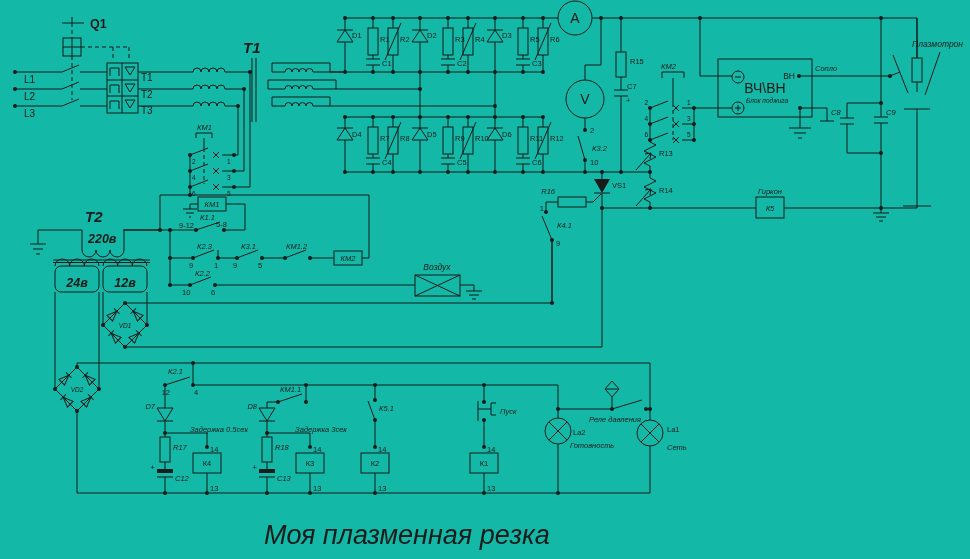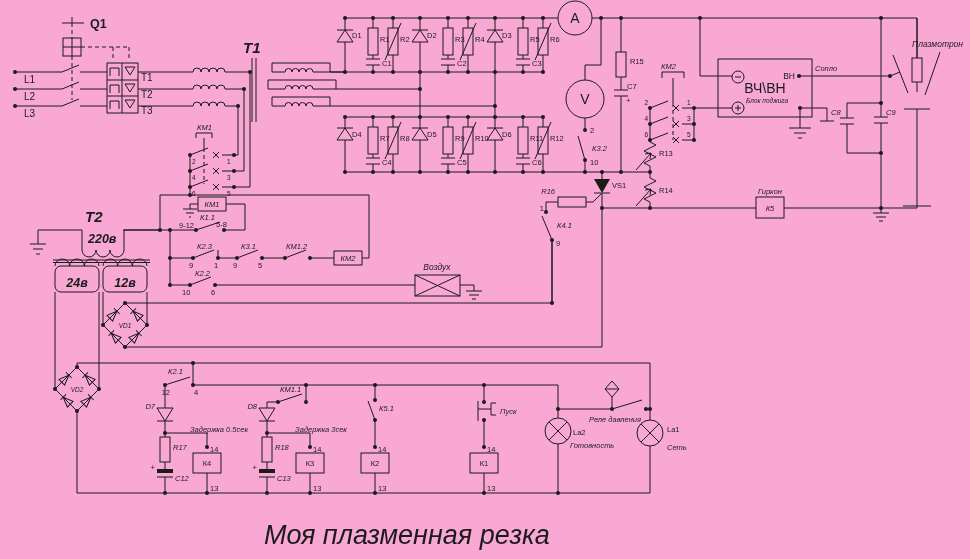--- a/index.html
+++ b/index.html
@@ -12,21 +12,21 @@
   text{fill:#1b1b1b;font-family:"Liberation Sans",sans-serif;}
   .s6{font-size:6.5px;} .s7{font-size:7.5px;} .s8{font-size:8.5px;} .s10{font-size:10px;}
   .s12{font-size:12.5px;font-weight:bold;} .s14{font-size:14px;} .s15{font-size:15px;font-weight:bold;}
   .i{font-style:italic;}
   .mid{text-anchor:middle;} .end{text-anchor:end;}
   .title{font-size:27px;font-style:italic;}
 </style>
 </head>
 <body>
 
-<div class="stage" style="background: #f9a8d4;">
+<div class="stage" style="background: #14b8a6;">
 <svg width="970" height="559" viewBox="0 0 970 559">
   <defs>
     <g id="dgl">
           <path class="w" d="M-6,-4 L-6,4 L4,0 Z"></path>
           <path class="w" d="M4,-4 V4"></path>
         </g>
   </defs>
 
   <g>
     <path class="w" d="M15,72 H62 M62,72 L79,65 M80,72 H107 M15,89 H62 M62,89 L79,82 M80,89 H107 M15,106 H62 M62,106 L79,99 M80,106 H107"></path>

